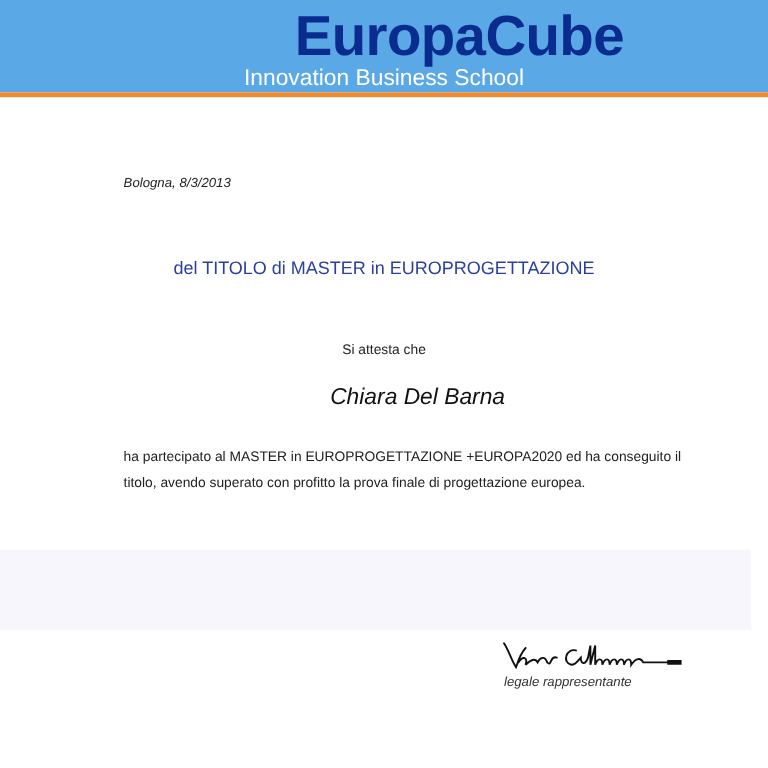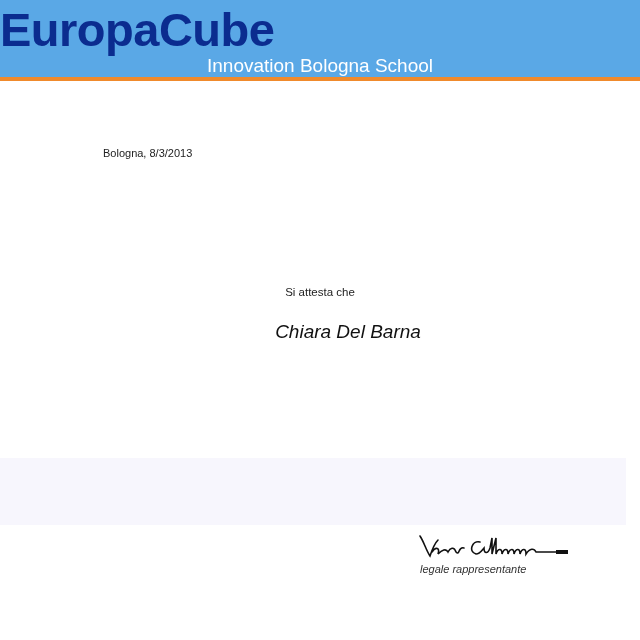--- a/index.html
+++ b/index.html
@@ -7,35 +7,35 @@
       width: 640px; height: 640px; overflow: hidden;
       background: #ffffff;
       font-family: "Liberation Sans", sans-serif;
       position: relative;
     }
     .header {
       position: absolute; left: 0; top: 0; width: 640px; height: 77px;
       background: #5aa8e6;
     }
     .header .brand {
-      position: absolute; top: 2px; left: 0; width: 520px; text-align: left;
+      position: absolute; top: 2px; left: 0; width: 520px; text-align: right;
       color: #0b2c8f; font-weight: bold; font-size: 47px; line-height: 56px;
       letter-spacing: -0.5px;
     }
     .header .tagline {
       position: absolute; top: 55px; left: 0; width: 640px; text-align: center;
       color: #ffffff; font-size: 19px; line-height: 22px;
     }
     .orange-bar {
       position: absolute; left: 0; top: 77px; width: 640px; height: 4px;
       background: #f08a2c;
     }
     .date {
       position: absolute; left: 103px; top: 147px;
-      font-size: 11px; color: #222;
+      font-size: 11px; font-style: italic; color: #222;
     }
     .title {
       position: absolute; left: 0; top: 213px; width: 640px; text-align: center;
       color: #2a3f9e; font-size: 15px; line-height: 22px;
     }
     .attesta {
       position: absolute; left: 0; top: 286px; width: 640px; text-align: center;
       font-size: 11.5px; color: #222;
     }
     .name {
@@ -57,34 +57,36 @@
     .sig-label {
       position: absolute; left: 420px; top: 563px;
       font-size: 11px; font-style: italic; color: #333;
     }
   </style>
 </head>
 <body>
 
 <div class="header">
   <div class="brand">EuropaCube</div>
-  <div class="tagline">Innovation Bologna School</div>
+  <div class="tagline">Innovation Business School</div>
 </div>
 <div class="orange-bar"></div>
 
 <div class="date">Bologna, 8/3/2013</div>
 
 <div class="title">
+  <div>del TITOLO di MASTER in EUROPROGETTAZIONE</div>
 </div>
 
 <div class="attesta">Si attesta che</div>
 
 <div class="name">Chiara Del Barna</div>
 
 <div class="body-text">
+  <p> ha partecipato al MASTER in EUROPROGETTAZIONE +EUROPA2020 ed ha conseguito il titolo, avendo superato con profitto la prova finale di progettazione europea.</p>
 </div>
 
 <div class="band"></div>
 
 <div class="signature">
   <svg width="160" height="30" viewBox="0 0 160 30">
     <path d="M2 4 C6 10, 8 18, 12 24 C14 18, 16 12, 20 8 M14 20 C18 14, 22 16, 20 22 C24 18, 28 16, 30 20 C32 16, 36 14, 38 20 C42 24, 40 14, 46 16" fill="none" stroke="#111" stroke-width="1.6" stroke-linecap="round"></path>
     <path d="M62 10 C54 8, 50 20, 58 22 C62 22, 64 18, 66 16 C66 22, 70 22, 72 16 L74 6 L74 22 L78 6 L78 22 C80 16, 84 16, 84 22 C86 16, 90 16, 90 22 C92 16, 96 16, 96 22 C98 16, 102 16, 102 22 C104 16, 108 16, 108 22 C112 16, 116 16, 118 20 L146 20" fill="none" stroke="#111" stroke-width="1.6" stroke-linecap="round"></path>
     <path d="M138 18 L150 18 L150 22 L138 22 Z" fill="#111"></path>
   </svg>

